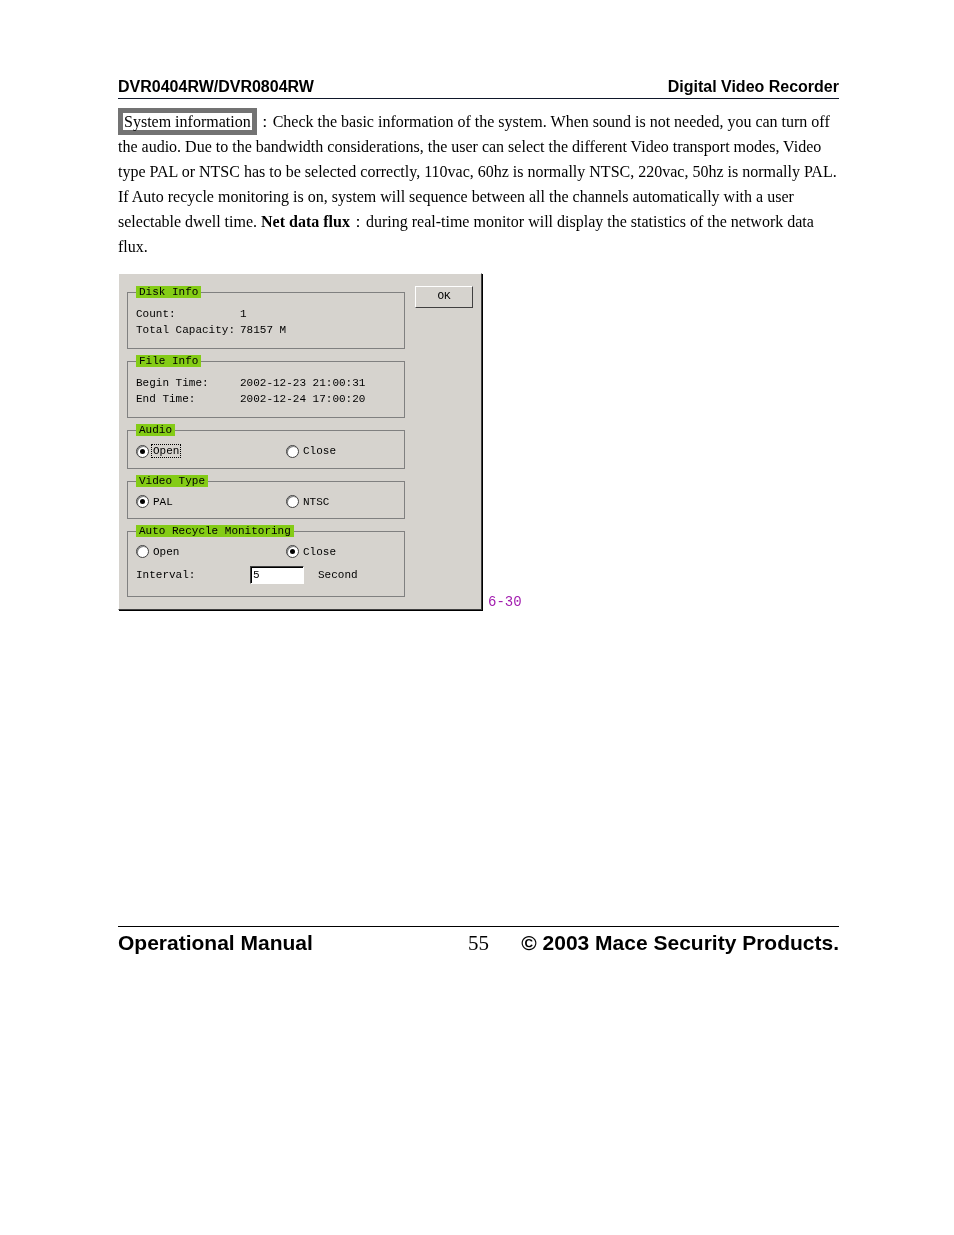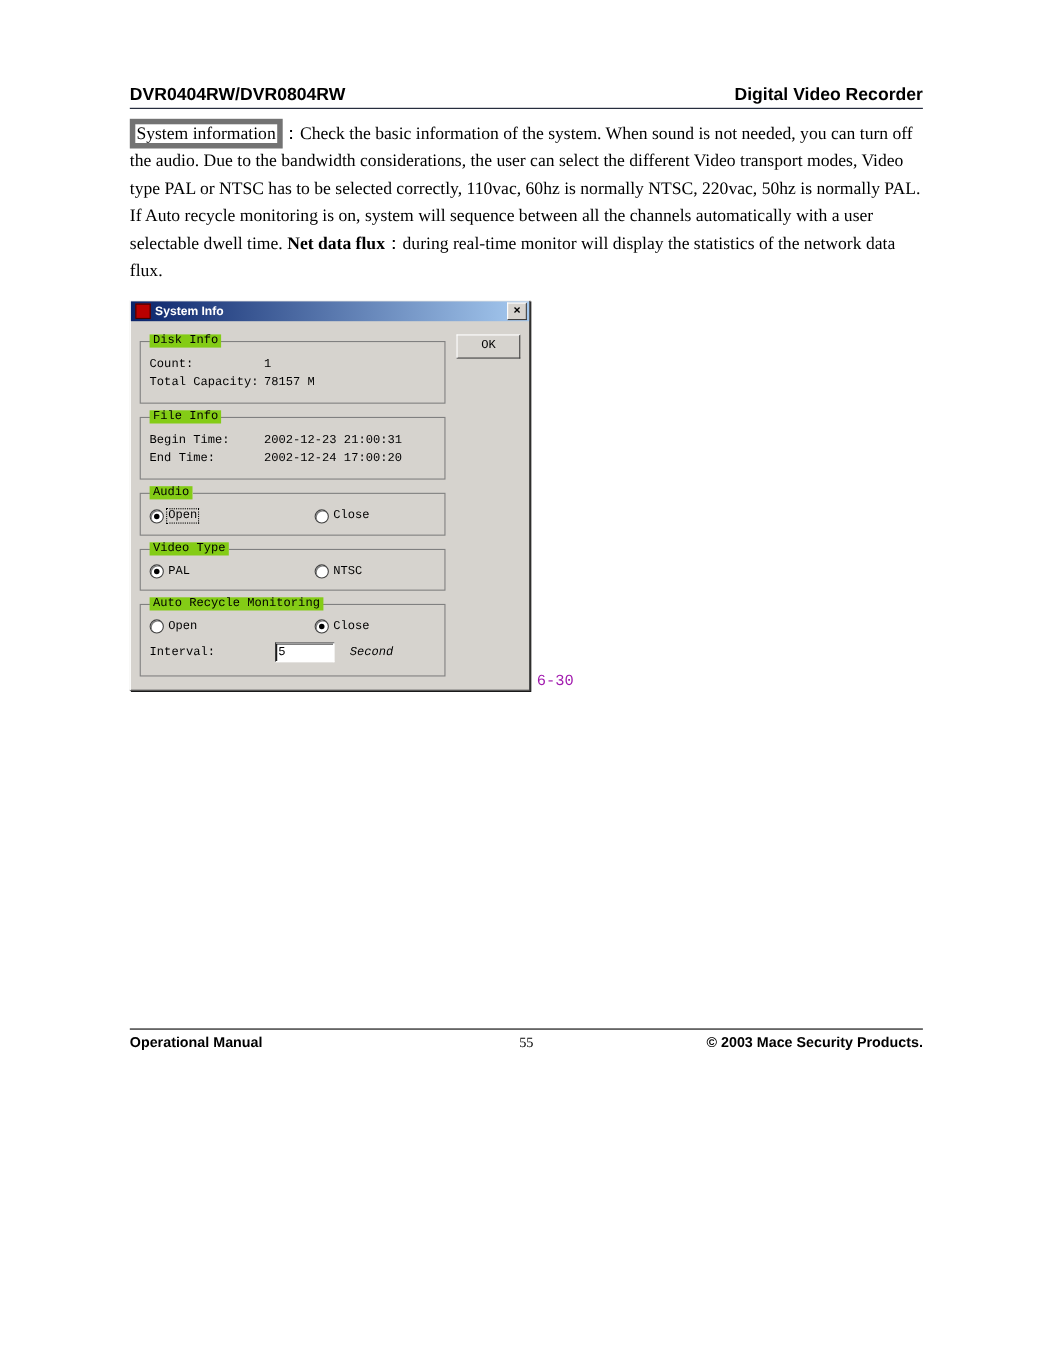--- a/index.html
+++ b/index.html
@@ -173,21 +173,21 @@
   }
   .ftr {
     position: absolute;
     left: 118px; right: 115px;
     bottom: 280px;
     border-top: 1px solid #000;
     padding-top: 4px;
     display: flex;
     justify-content: space-between;
     font-family: Arial, Helvetica, sans-serif;
-    font-size: 13px;
+    font-size: 21px;
   }
   .ftr .mid {
     font-family: "Times New Roman", serif;
     font-weight: normal;
     position: absolute;
     left: 50%;
     transform: translateX(-50%);
     top: 4px;
   }
   .ftr .l, .ftr .r { font-weight: bold; }
@@ -202,29 +202,20 @@
     <span>Digital Video Recorder</span>
   </div>
 
   <div class="body-text">
     <span class="sys-underline">System information</span><span>：</span><span>Check the basic information of the system. When sound is not needed, you can turn off the audio. Due to the bandwidth considerations, the user can select the different Video transport modes, Video type PAL or NTSC has to be selected correctly, 110vac, 60hz is normally NTSC, 220vac, 50hz is normally PAL. If Auto recycle monitoring is on, system will sequence between all the channels automatically with a user selectable dwell time. </span><span class="bold">Net data flux</span><span>：</span><span>during real-time monitor will display the statistics of the network data flux.</span>
   </div>
 
   <div class="figwrap">
 
     <div class="dialog">
-      <div class="titlebar">
-        <div class="titlebar-left">
-          <span class="title-icon"></span>
-          <span class="title-text">System Info</span>
-        </div>
-        <div class="close-btn">
-          <span>×</span>
-        </div>
-      </div>
       <div class="dlg-body">
         <div class="dlg-left">
 
           <fieldset>
             <legend>Disk Info</legend>
             <div class="row">
               <span class="lbl">Count:</span>
               <span>1</span>
             </div>
             <div class="row">
@@ -282,21 +273,21 @@
                 <span>Open</span>
               </div>
               <div class="radio-group">
                 <span class="radio selected"></span>
                 <span>Close</span>
               </div>
             </div>
             <div class="row" style="margin-top:8px;">
               <span class="lbl" style="width:110px;">Interval:</span>
               <span class="sunken-input">5</span>
-              <span style="margin-left:10px;font-style:italic;">Second</span>
+              <span style="margin-left:10px;">Second</span>
             </div>
           </fieldset>
 
         </div>
         <div class="dlg-right">
           <div class="ok-btn">OK</div>
         </div>
       </div>
     </div>
     <span class="figcap">6-30</span>

